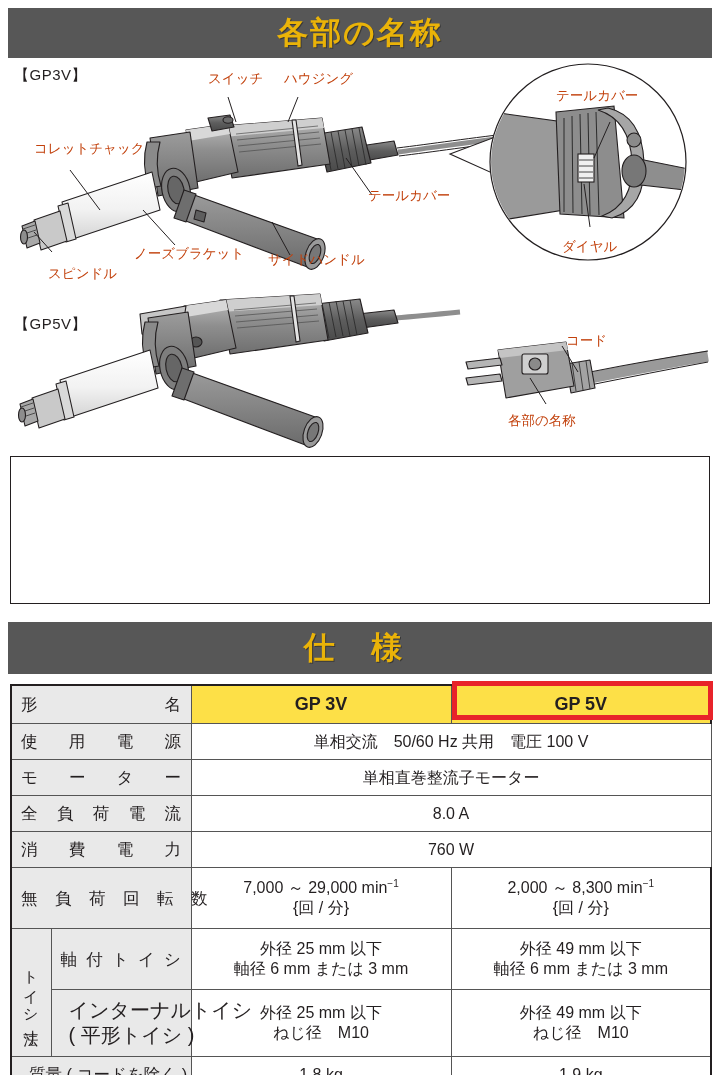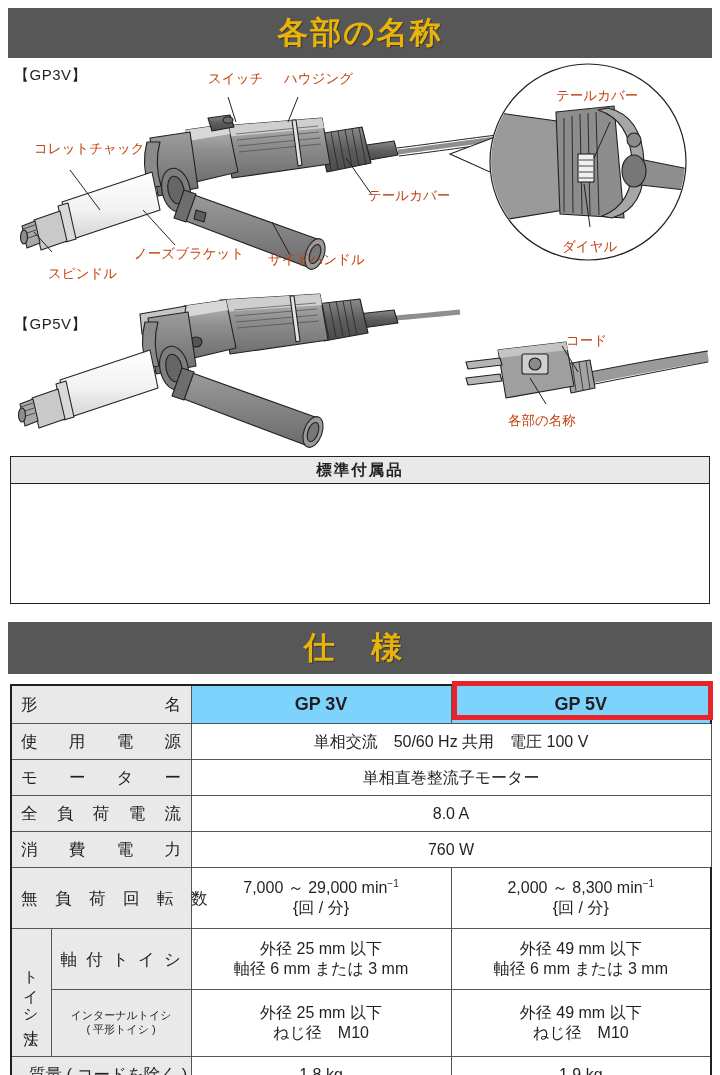--- a/index.html
+++ b/index.html
@@ -117,39 +117,39 @@
     letter-spacing: 0.5px;
     white-space: nowrap;
   }
   #spec-table .rowhead.spread {
     text-align: justify;
     text-align-last: justify;
     padding-left: 9px;
     padding-right: 9px;
   }
   #spec-table .modelhead {
-    background: #7dd3fc;
+    background: #fde047;
     font-weight: bold;
     font-size: 18px;
     height: 33px;
   }
   #spec-table td.val { background: #ffffff; }
   #spec-table tr.outer-top td { border-top: 2px solid #231f20; }
   #spec-table td.outer-left { border-left: 2px solid #231f20; }
   #spec-table td.outer-right { border-right: 2px solid #231f20; }
 
   .vert-label {
     writing-mode: vertical-rl;
     text-orientation: upright;
     letter-spacing: 2px;
     font-size: 15px;
     line-height: 1;
     display: inline-block;
   }
-  .sub-small { font-size: 11px; letter-spacing: 0px; }
+  .sub-small { font-size: 20px; letter-spacing: 0px; }
   .sup { font-size: 10px; vertical-align: super; }
   .two-line { display: block; }
 
   
   #gp5v-highlight {
     position: absolute;
     left: 452px;
     top: 681px;
     width: 261px;
     height: 39px;
@@ -389,21 +389,20 @@
   <g stroke="#231f20" stroke-width="1" fill="none">
     <path d="M96 84 L80 58"></path>
     <path d="M112 26 L128 52"></path>
   </g>
 </svg>
 
 <div class="callout" id="c-cord" style="left:566px; top:334px;">コード</div>
 <div class="callout" id="c-plug" style="left:508px; top:414px;">各部の名称</div>
 
 <div id="accessories">
-  <div id="acc-header">標準付属品</div>
   <div id="acc-body">
   </div>
 </div>
 
 <div class="section-bar" id="bar-spec">
   <span class="bar-title">仕 様</span>
 </div>
 
 <table id="spec-table">
   <colgroup>

